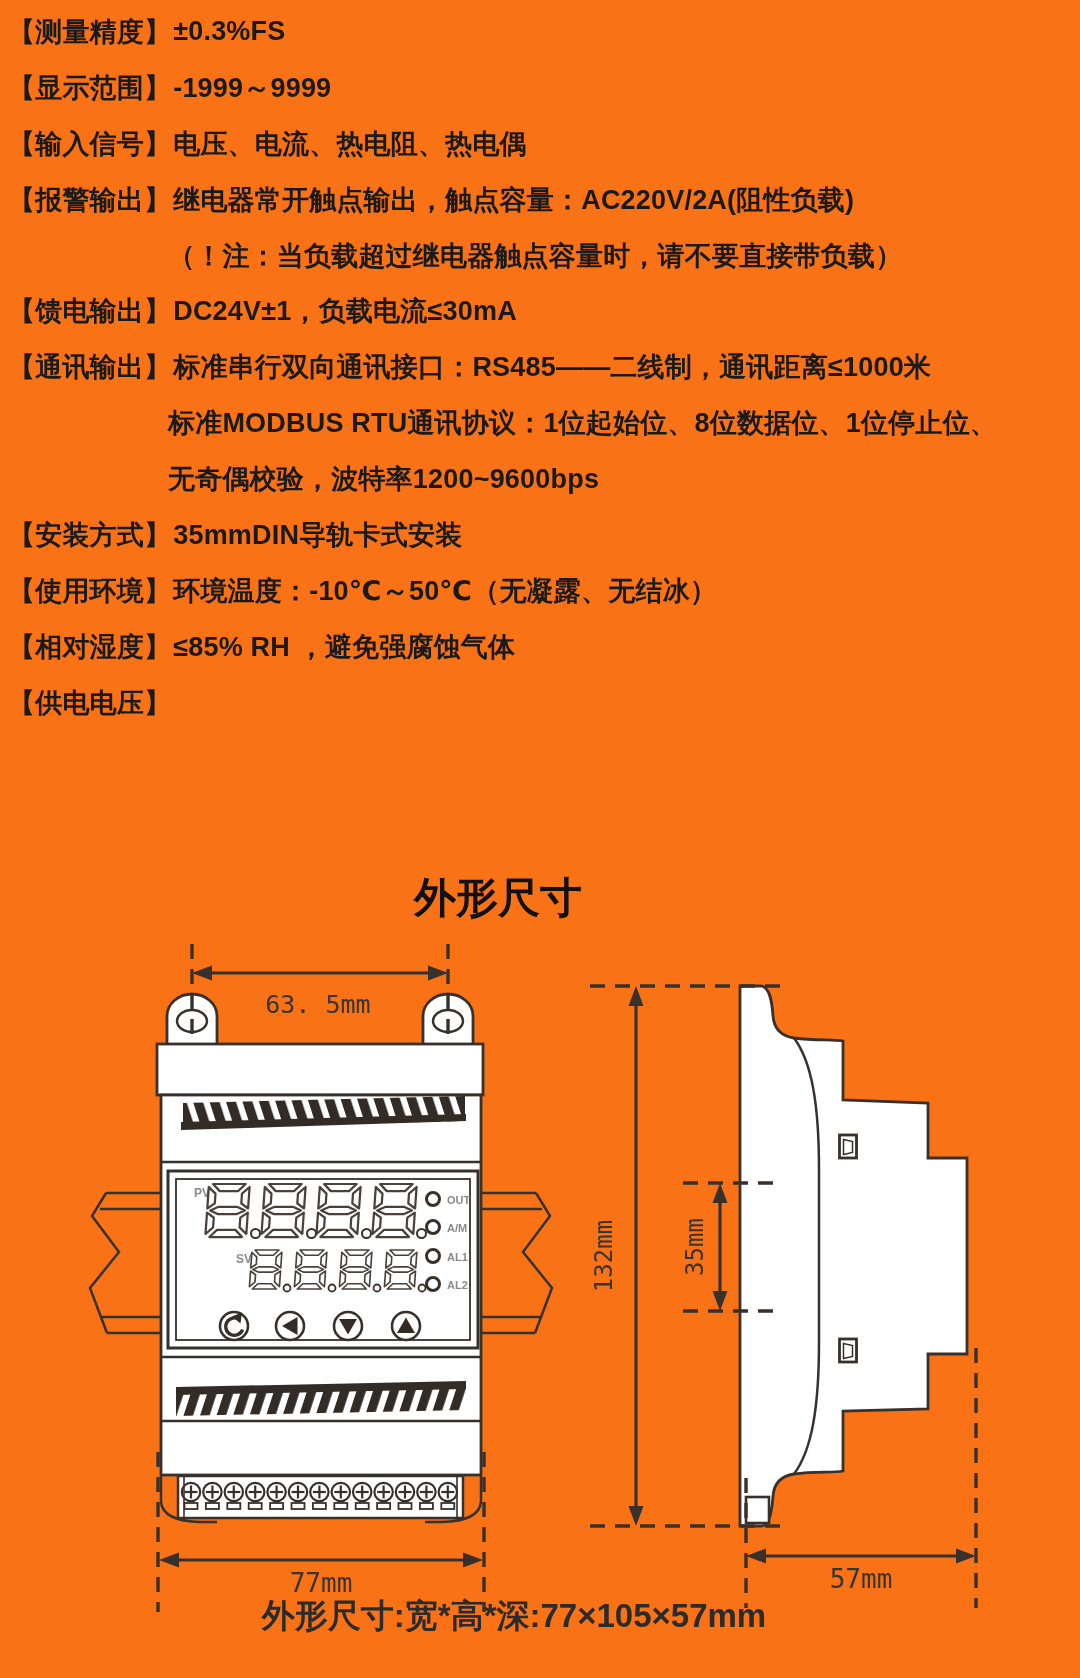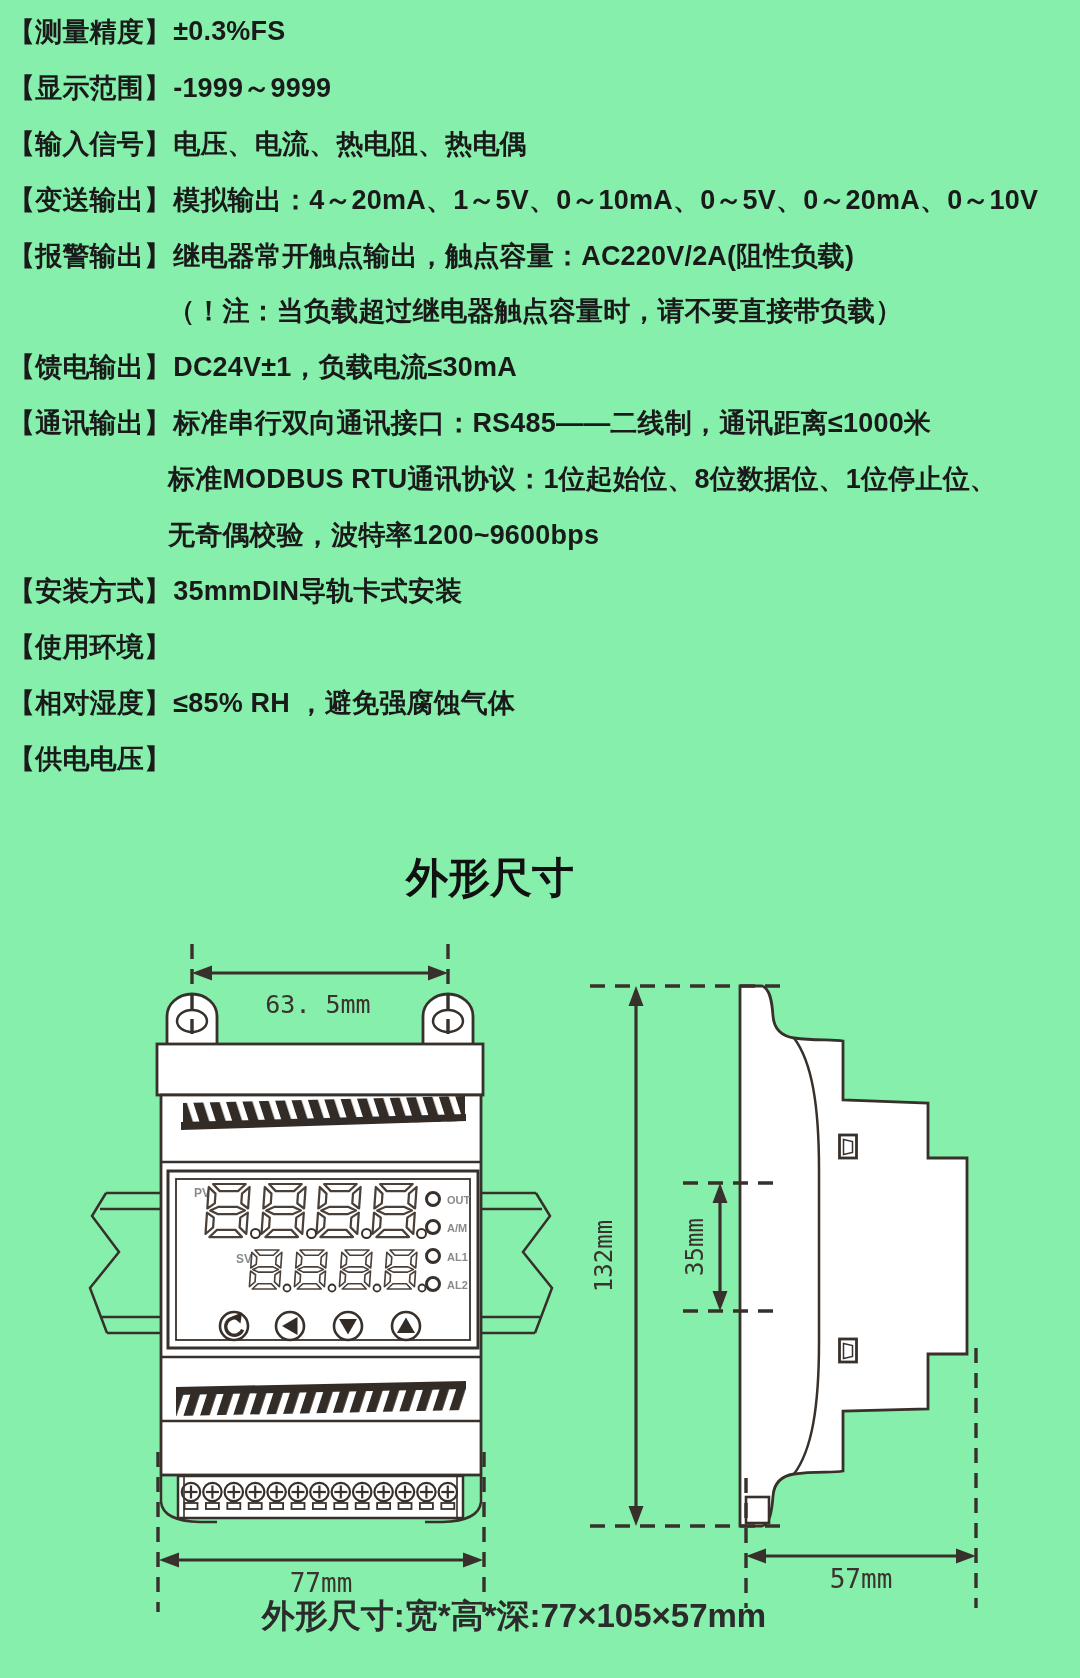--- a/index.html
+++ b/index.html
@@ -1,24 +1,24 @@
 <!DOCTYPE html>
 <html><head>
 <meta charset="utf-8">
 <style>
   html,body{margin:0;padding:0;background:#ffffff;}
-  #page{position:relative;width:1080px;height:1678px;background:#86efac;overflow:hidden;
+  #page{position:relative;width:1080px;height:1678px;background:#f97316;overflow:hidden;
         font-family:"Liberation Sans","DejaVu Sans",sans-serif;color:#1a1a1a;}
   #specs{position:absolute;left:8px;top:4px;width:1066px;}
   .spec-line{height:55.9px;display:flex;align-items:center;font-size:27px;font-weight:700;
              white-space:nowrap;letter-spacing:0.2px;}
   .spec-line.indent{padding-left:160px;}
   .spec-label{margin-right:2px;}
-  #section-title{position:absolute;left:0;top:850px;width:980px;text-align:center;
-                 font-size:42px;font-weight:700;color:#111;}
+  #section-title{position:absolute;left:0;top:870px;width:980px;text-align:center;
+                 font-size:42px;font-weight:700;color:#111;padding-left:8px;}
   #drawing{position:absolute;left:0;top:930px;}
   #caption{position:absolute;left:0;top:1594px;width:1028px;text-align:center;
            font-size:33px;font-weight:700;color:#2b2b2b;}
   svg text{font-family:"DejaVu Sans Mono","Liberation Mono",monospace;fill:#3a332e;}
   svg .lbl{font-family:"Liberation Sans","DejaVu Sans",sans-serif;font-weight:700;fill:#8a8a8a;}
 </style>
 </head>
 <body>
 
 <div id="page">
@@ -30,24 +30,20 @@
       </div>
     <div class="spec-line">
         <span class="spec-label">【显示范围】</span>
         <span class="spec-text">-1999～9999</span>
       </div>
     <div class="spec-line">
         <span class="spec-label">【输入信号】</span>
         <span class="spec-text">电压、电流、热电阻、热电偶</span>
       </div>
     <div class="spec-line">
-        <span class="spec-label">【变送输出】</span>
-        <span class="spec-text">模拟输出：4～20mA、1～5V、0～10mA、0～5V、0～20mA、0～10V</span>
-      </div>
-    <div class="spec-line">
         <span class="spec-label">【报警输出】</span>
         <span class="spec-text">继电器常开触点输出，触点容量：AC220V/2A(阻性负载)</span>
       </div>
     <div class="spec-line indent">
         <span class="spec-text">（！注：当负载超过继电器触点容量时，请不要直接带负载）</span>
       </div>
     <div class="spec-line">
         <span class="spec-label">【馈电输出】</span>
         <span class="spec-text">DC24V±1，负载电流≤30mA</span>
       </div>
@@ -60,20 +56,21 @@
       </div>
     <div class="spec-line indent">
         <span class="spec-text">无奇偶校验，波特率1200~9600bps</span>
       </div>
     <div class="spec-line">
         <span class="spec-label">【安装方式】</span>
         <span class="spec-text">35mmDIN导轨卡式安装</span>
       </div>
     <div class="spec-line">
         <span class="spec-label">【使用环境】</span>
+        <span class="spec-text">环境温度：-10℃～50℃（无凝露、无结冰）</span>
       </div>
     <div class="spec-line">
         <span class="spec-label">【相对湿度】</span>
         <span class="spec-text">≤85% RH ，避免强腐蚀气体</span>
       </div>
     <div class="spec-line">
         <span class="spec-label">【供电电压】</span>
       </div>
   </div>
 

